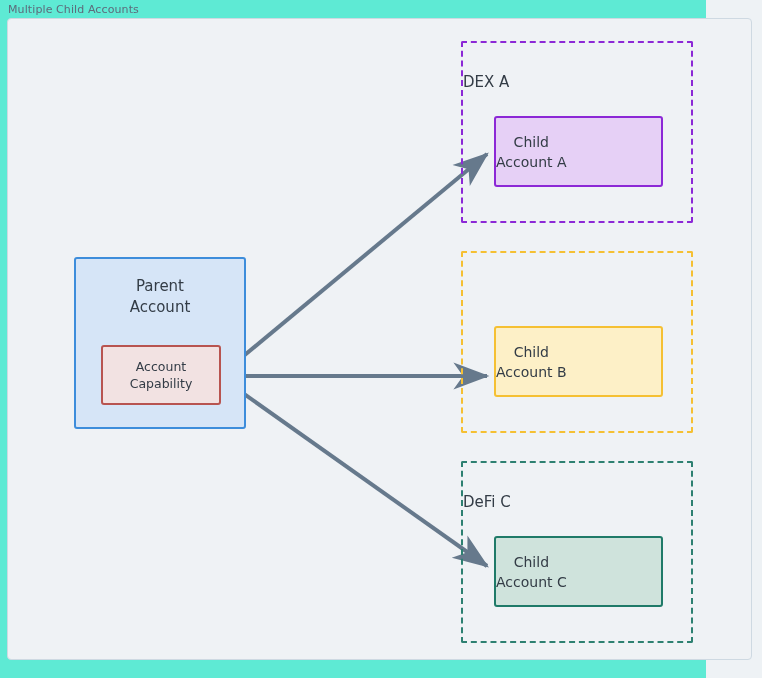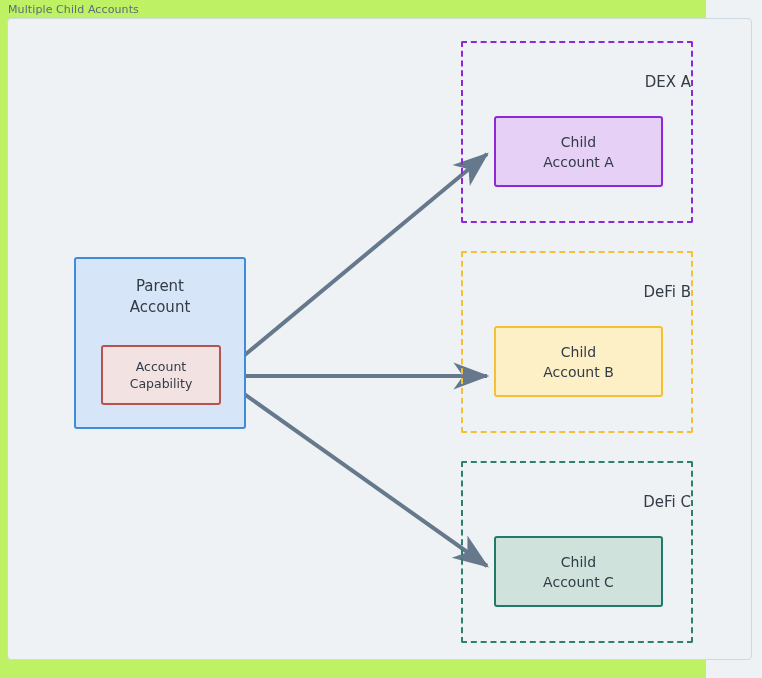--- a/index.html
+++ b/index.html
@@ -10,21 +10,21 @@
     width: 762px;
     height: 678px;
     overflow: hidden;
     font-family: "DejaVu Sans", "Liberation Sans", sans-serif;
   }
 
   #root {
     position: relative;
     width: 706px;
     height: 678px;
-    background: #bef264;
+    background: #5eead4;
   }
 
   
   .frame-title {
     position: absolute;
     left: 8px;
     top: 3px;
     font-size: 11px;
     color: #5d6b7b;
     letter-spacing: 0.1px;
@@ -112,38 +112,37 @@
     border-style: dashed;
     border-radius: 2px;
     background: transparent;
   }
 
   .group-label {
     position: absolute;
     left: 0;
     top: 30px;
     width: 100%;
-    text-align: right;
+    text-align: left;
     font-size: 15px;
     color: #333c46;
   }
 
   .child-box {
     position: absolute;
     left: 31px;
     top: 73px;
     width: 169px;
     height: 71px;
     box-sizing: border-box;
     border-width: 2px;
     border-style: solid;
     border-radius: 3px;
     display: flex;
     align-items: center;
-    justify-content: center;
   }
 
   .child-label {
     font-size: 14px;
     line-height: 20px;
     color: #333c46;
     text-align: center;
     white-space: pre-line;
   }
 
@@ -188,21 +187,20 @@
 
   <div class="group" id="group-dex">
     <div class="group-label">DEX A</div>
     <div class="child-box" id="child-dex">
       <div class="child-label">Child
 Account A</div>
     </div>
   </div>
 
   <div class="group" id="group-defi">
-    <div class="group-label">DeFi B</div>
     <div class="child-box" id="child-defi">
       <div class="child-label">Child
 Account B</div>
     </div>
   </div>
 
   <div class="group" id="group-game">
     <div class="group-label">DeFi C</div>
     <div class="child-box" id="child-game">
       <div class="child-label">Child

